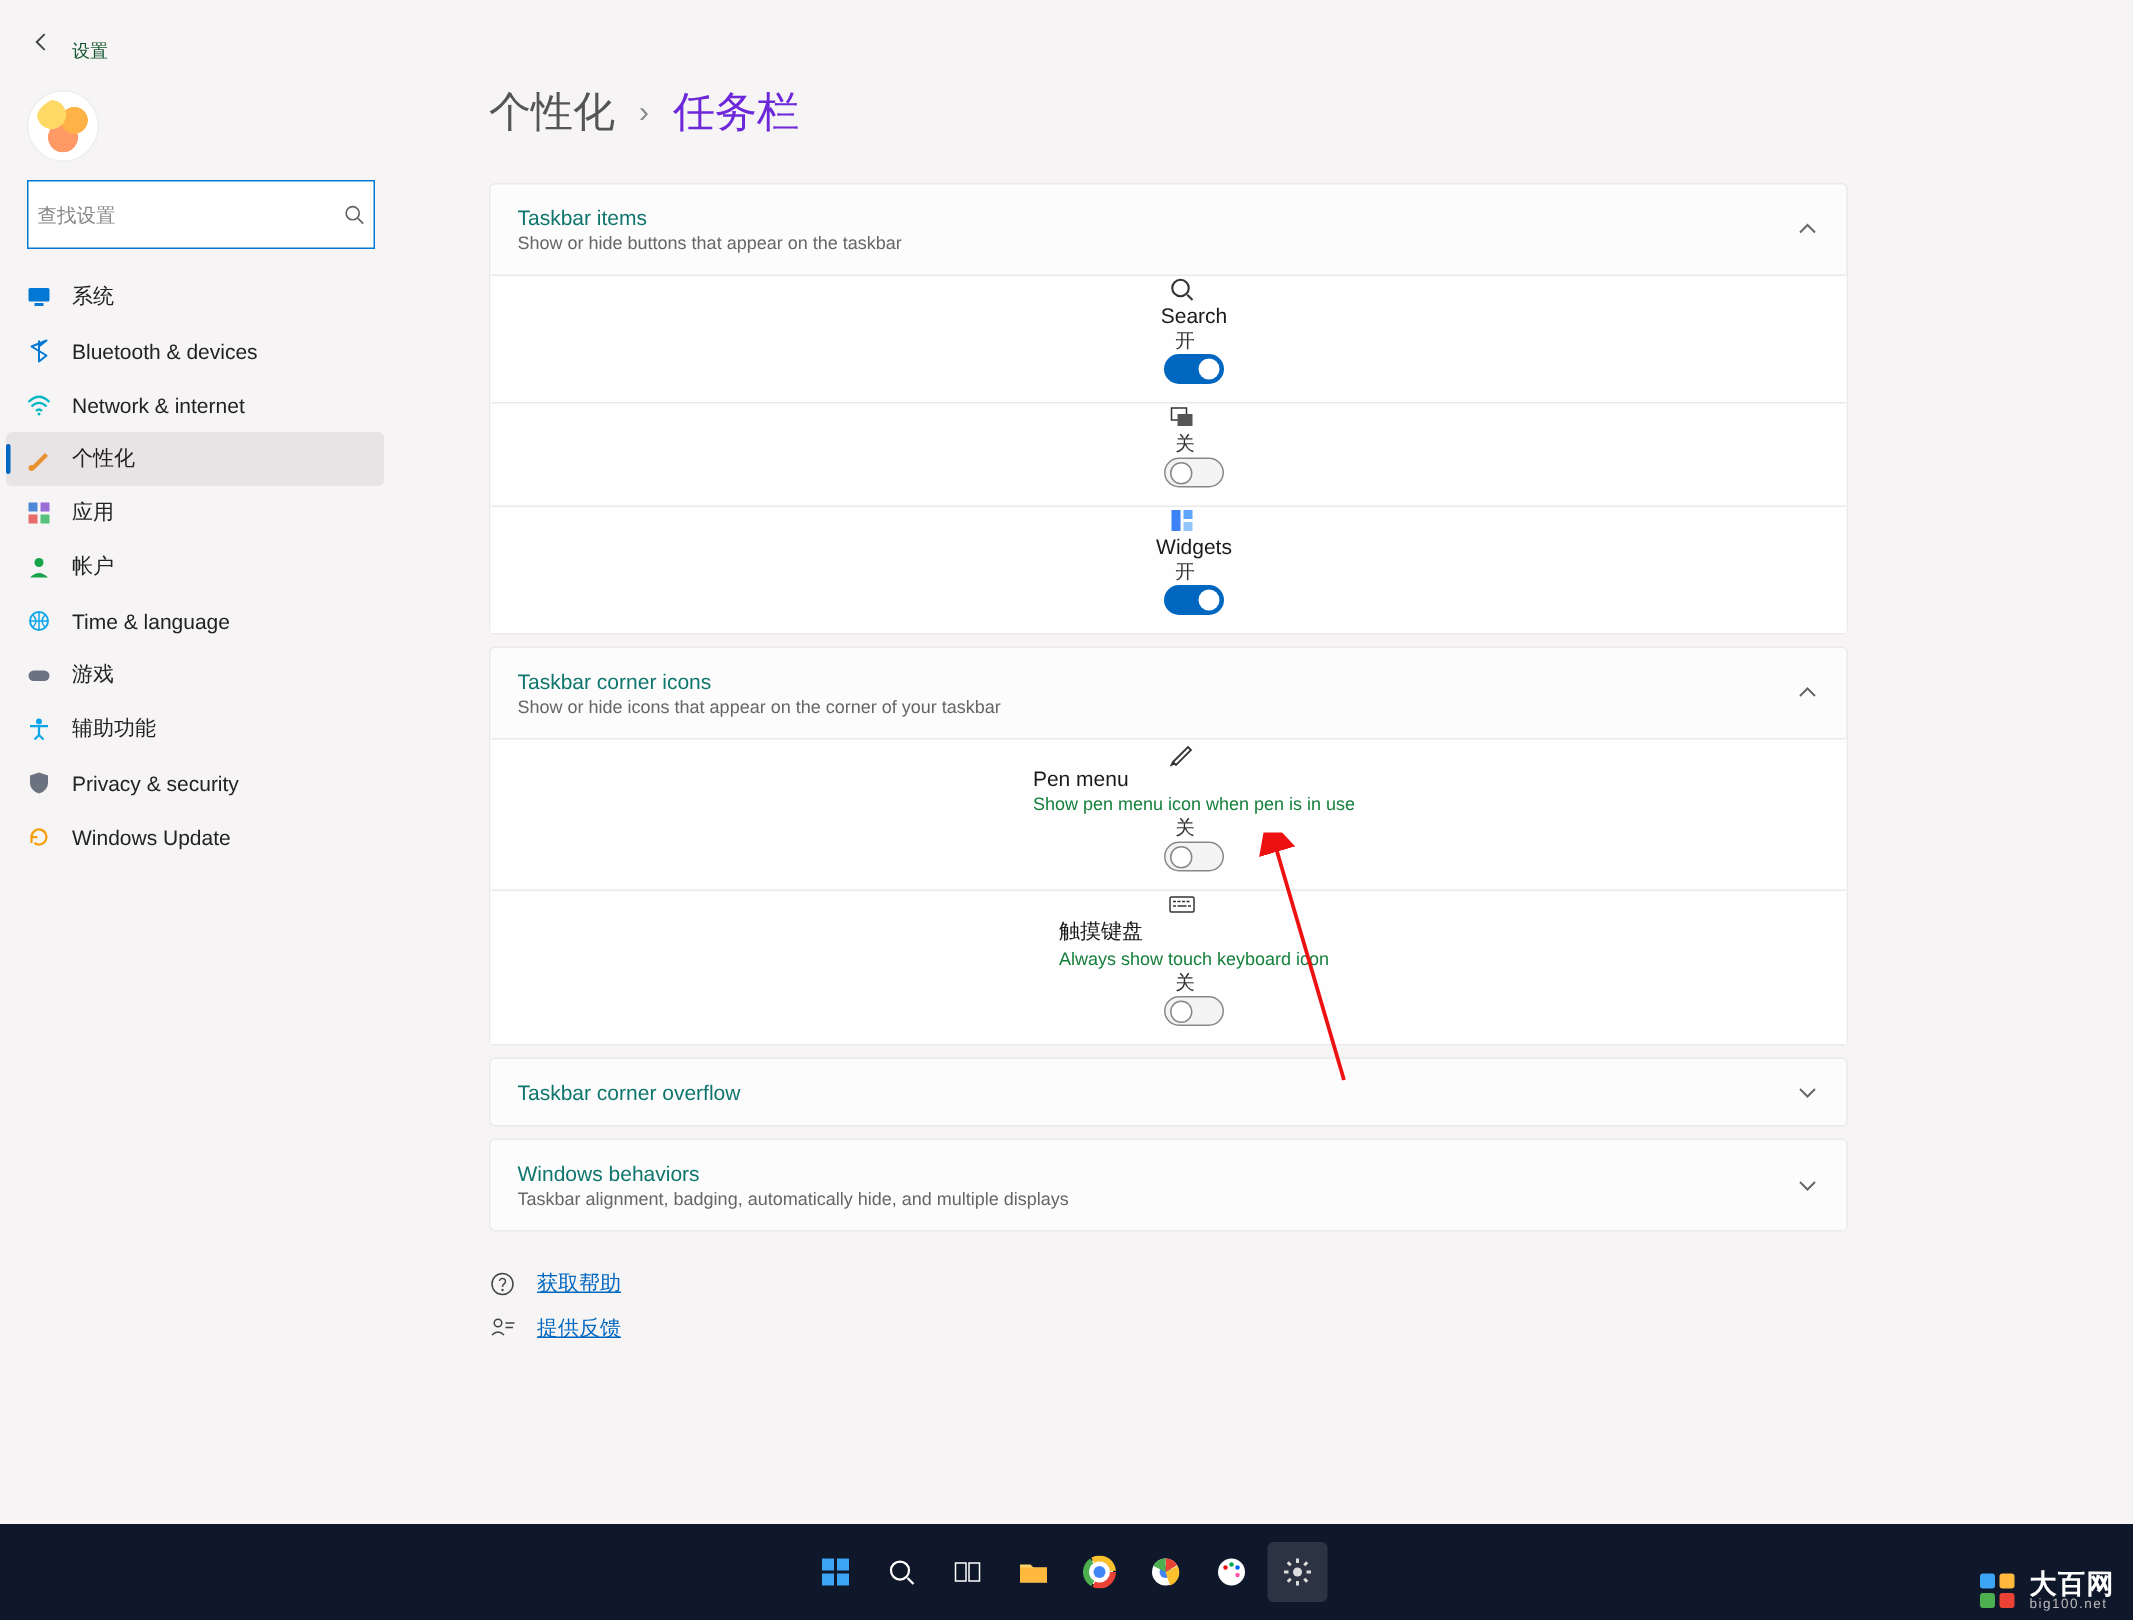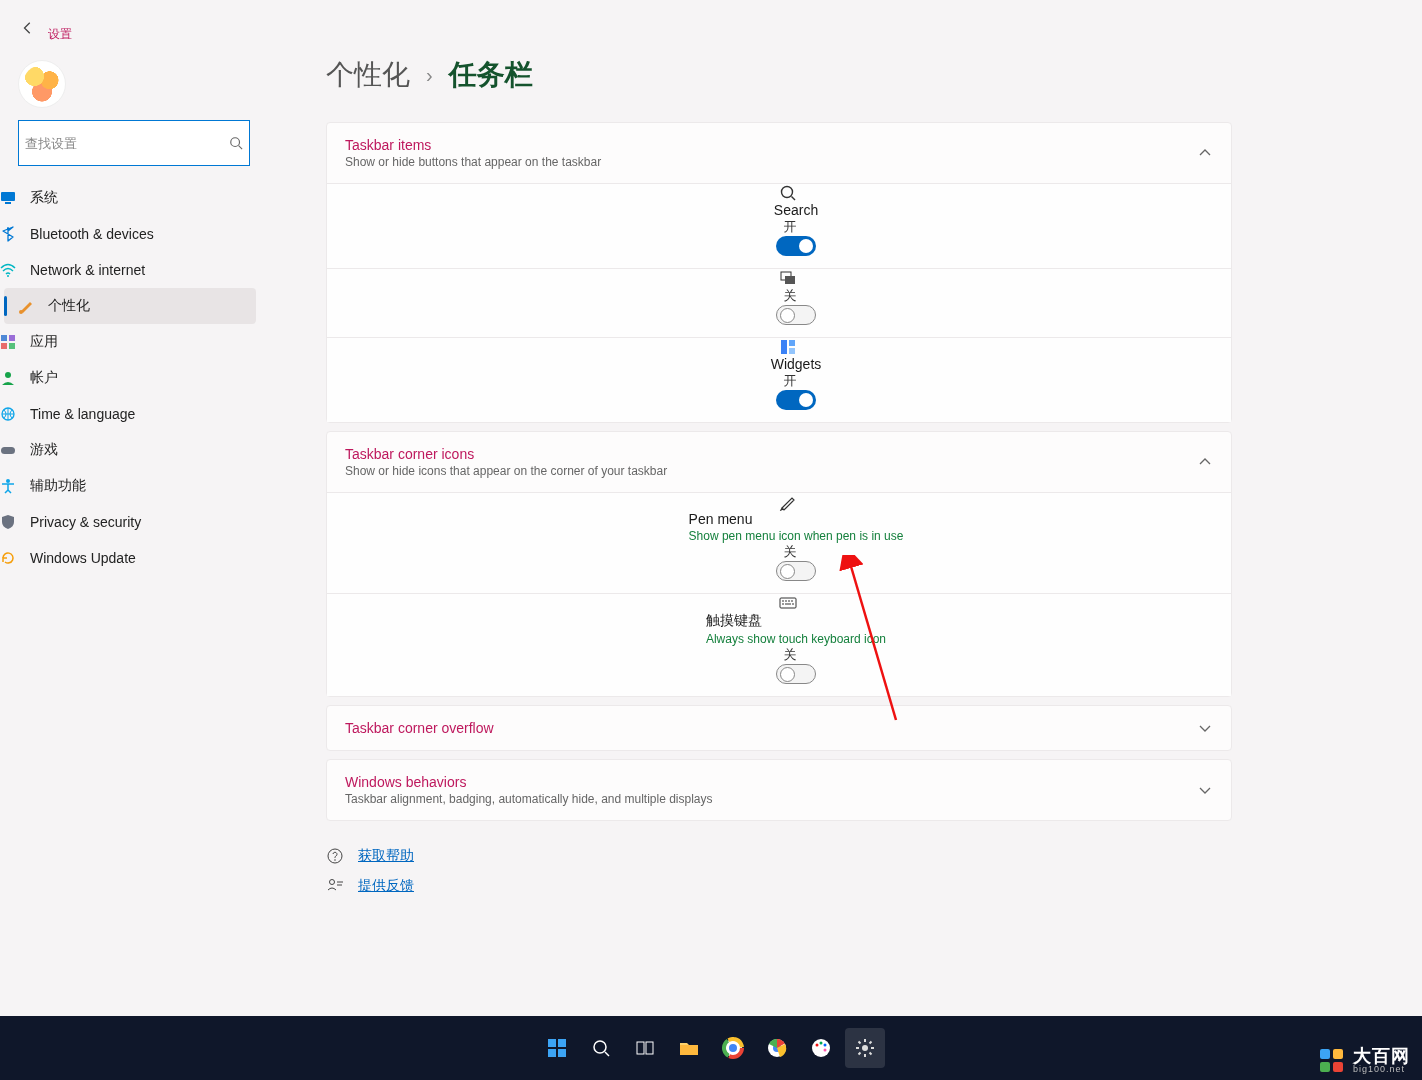--- a/index.html
+++ b/index.html
@@ -3,41 +3,41 @@
 <meta charset="utf-8">
 <style>
   * { box-sizing: border-box; margin: 0; padding: 0; }
   html, body { width: 1422px; height: 1080px; overflow: hidden; font-family: "Segoe UI", "Microsoft YaHei", sans-serif; background: #f6f4f5; color: #1a1a1a; }
   .app { display: flex; width: 100%; height: calc(100% - 48px); }
   
   .sidebar { width: 260px; flex: 0 0 260px; padding-top: 8px; }
   .sidebar-header { display: flex; align-items: center; height: 40px; padding-left: 12px; }
   .back-btn { width: 32px; height: 32px; display: flex; align-items: center; justify-content: center; border-radius: 4px; color: #444; }
   .back-btn svg { width: 14px; height: 14px; }
-  .sidebar-title { font-size: 12px; margin-left: 4px; color: #be185d; margin-top: 12px; }
+  .sidebar-title { font-size: 12px; margin-left: 4px; color: #14532d; margin-top: 12px; }
   .avatar { width: 48px; height: 48px; border-radius: 50%; background: #fff; margin: 12px 0 12px 18px; position: relative; overflow: hidden; border: 1px solid #eee; }
   .avatar-inner { position: absolute; inset: 4px; border-radius: 50%; background: radial-gradient(circle at 30% 30%, #ffd966 0 25%, transparent 26%), radial-gradient(circle at 70% 40%, #ffb347 0 25%, transparent 26%), radial-gradient(circle at 50% 70%, #ff9966 0 30%, transparent 31%); }
   .search-box { margin: 0 10px 14px 18px; height: 46px; background: #fff; border: 1px solid #0078d4; display: flex; align-items: center; padding: 0 6px; }
   .search-box input { flex: 1; border: none; outline: none; font-size: 13px; color: #777; background: transparent; font-family: inherit;}
   .search-box input::placeholder { color: #888; }
   .search-box .sicon { width: 14px; height: 14px; color: #666; }
   .nav { list-style: none; }
-  .nav-item { display: flex; align-items: center; height: 36px; font-size: 14px; color: #222; cursor: default; position: relative; }
+  .nav-item { display: flex; align-items: center; height: 36px; padding-left: 18px; font-size: 14px; color: #222; cursor: default; position: relative; }
   .nav-item .nicon { width: 16px; height: 16px; margin-right: 14px; display:inline-flex; align-items:center; justify-content:center;}
   .nav-item.active { background: #e8e4e5; border-radius: 4px; margin: 0 4px; padding-left: 14px; }
   .nav-item.active::before { content: ""; position: absolute; left: 0; top: 8px; bottom: 8px; width: 3px; background: #0067c0; border-radius: 2px; }
   
   .main { flex: 1; padding: 56px 190px 0 66px; position: relative; }
   .breadcrumb { font-size: 28px; display: flex; align-items: center; gap: 16px; margin-bottom: 28px; color: #555;}
   .breadcrumb .sep { color: #888; font-size: 20px;}
-  .breadcrumb .current { color: #14532d; font-weight: 700;}
+  .breadcrumb .current { color: #6d28d9; font-weight: 400;}
   .panel { background: #fdfcfc; border: 1px solid #ece9ea; border-radius: 4px; margin-bottom: 4px; }
   .panel-header { display: flex; align-items: center; padding: 14px 18px; }
   .panel-titles { flex: 1; }
-  .panel-title { font-size: 14px; color: #be185d; }
+  .panel-title { font-size: 14px; color: #0f766e; }
   .panel-subtitle { font-size: 12px; color: #666; margin-top: 2px; }
   .chevron { width: 16px; height: 16px; color: #666; }
   .row { display: flex; align-items: center; padding: 0 18px 12px 52px; border-top: 1px solid #ece9ea; background:#fefefe;flex-direction:column; }
   .row .ricon { width: 18px; height: 18px; margin-right: 16px; color:#333; display:inline-flex;align-items:center;justify-content:center;}
   .row-titles { flex: 1; }
   .row-title { font-size: 14px; color: #1a1a1a; }
   .row-subtitle { font-size: 12px; color: #15803d; margin-top: 2px; }
   .state-label { font-size: 13px; color: #333; margin-right: 12px; }
   .toggle { width: 40px; height: 20px; border-radius: 10px; position: relative; }
   .toggle.on { background: #0067c0; }

